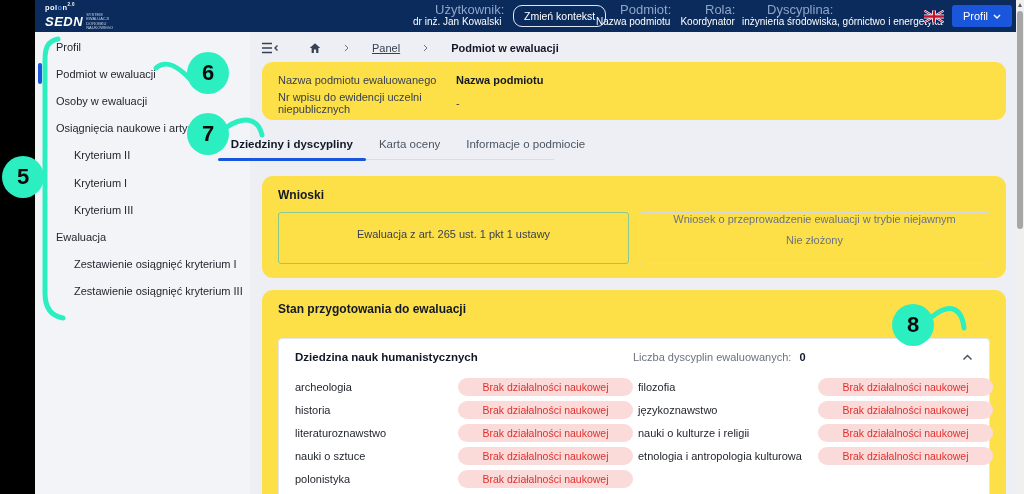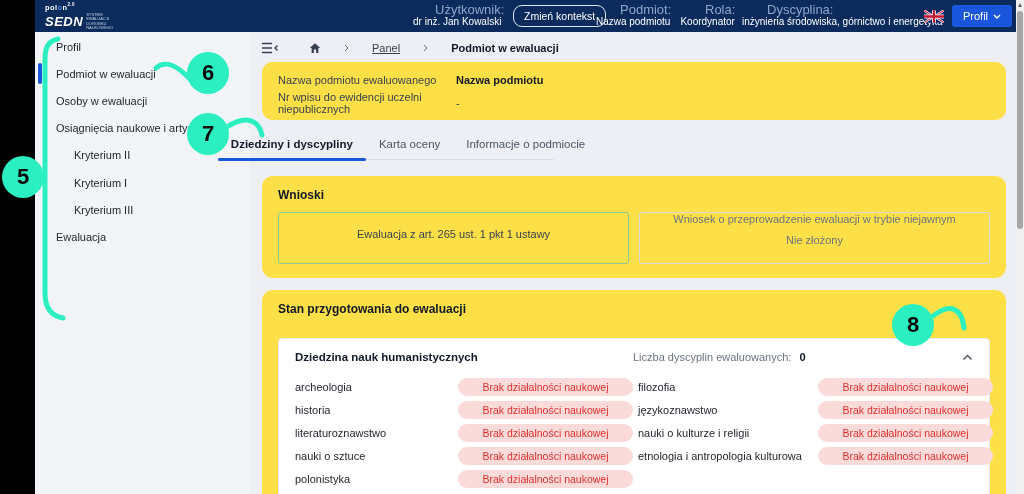--- a/index.html
+++ b/index.html
@@ -160,20 +160,26 @@
           <span>Kryterium II</span>
         </div>
       <div class="side-item lvl1">
           <span>Kryterium I</span>
         </div>
       <div class="side-item lvl1">
           <span>Kryterium III</span>
         </div>
       <div class="side-item">
           <span>Ewaluacja</span>
+        </div>
+      <div class="side-item lvl1">
+          <span>Zestawienie osiągnięć kryterium I</span>
+        </div>
+      <div class="side-item lvl1">
+          <span>Zestawienie osiągnięć kryterium III</span>
         </div>
     </div>
 
     <div class="main">
 
       <div class="crumbs">
         <span class="icon">
           <svg width="16" height="12" viewBox="0 0 16 12">
               <path d="M0 1.5 H10 M0 6 H10 M0 10.5 H10" stroke="#374151" stroke-width="1.4"></path>
               <path d="M15.5 3.5 L13 6 L15.5 8.5" stroke="#374151" stroke-width="1.4" fill="none"></path>

